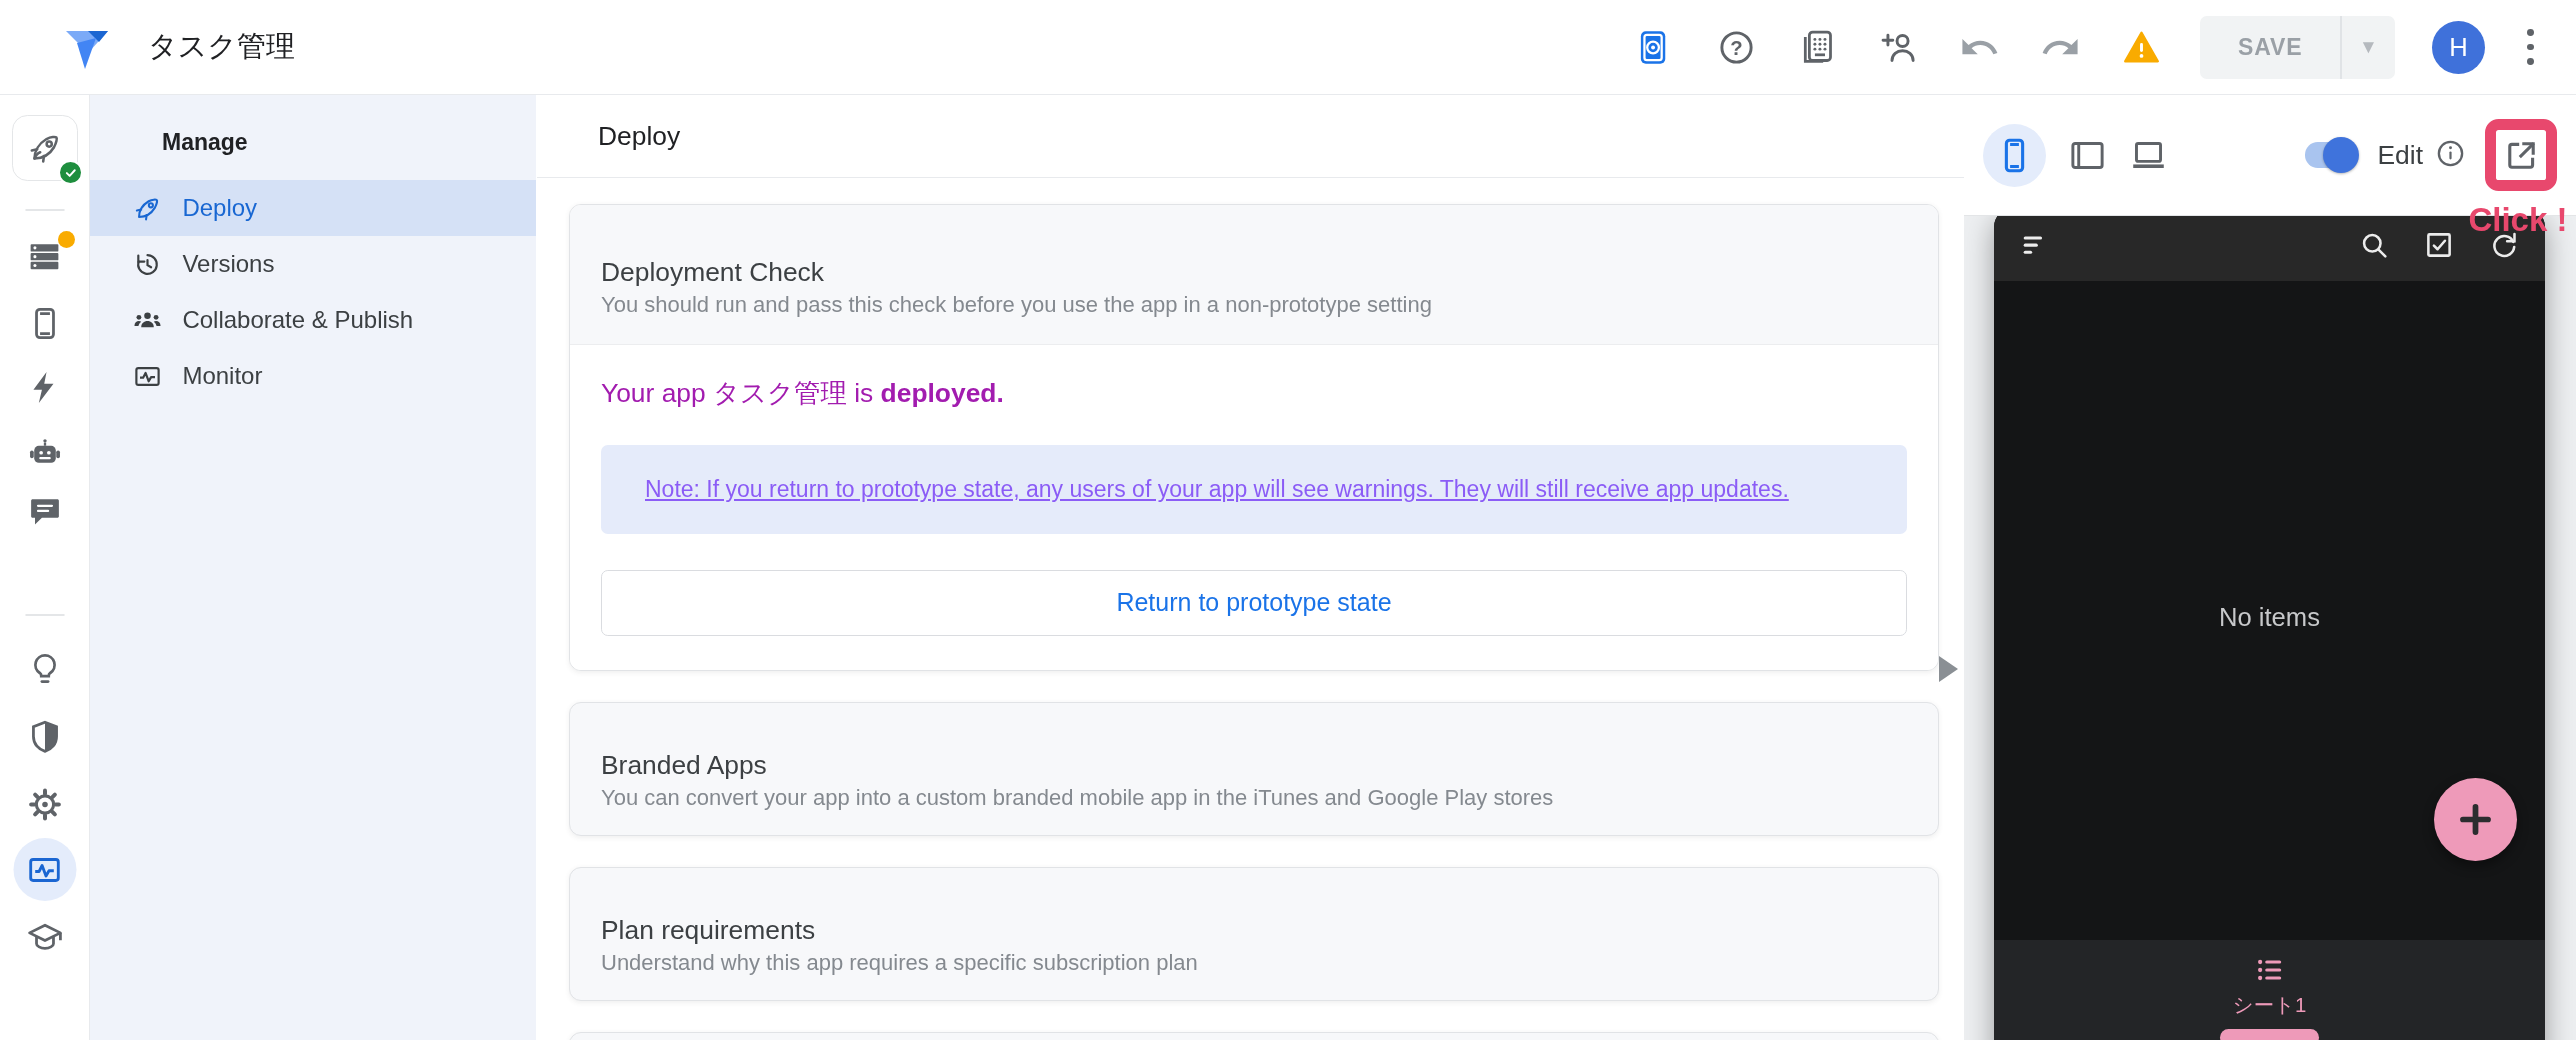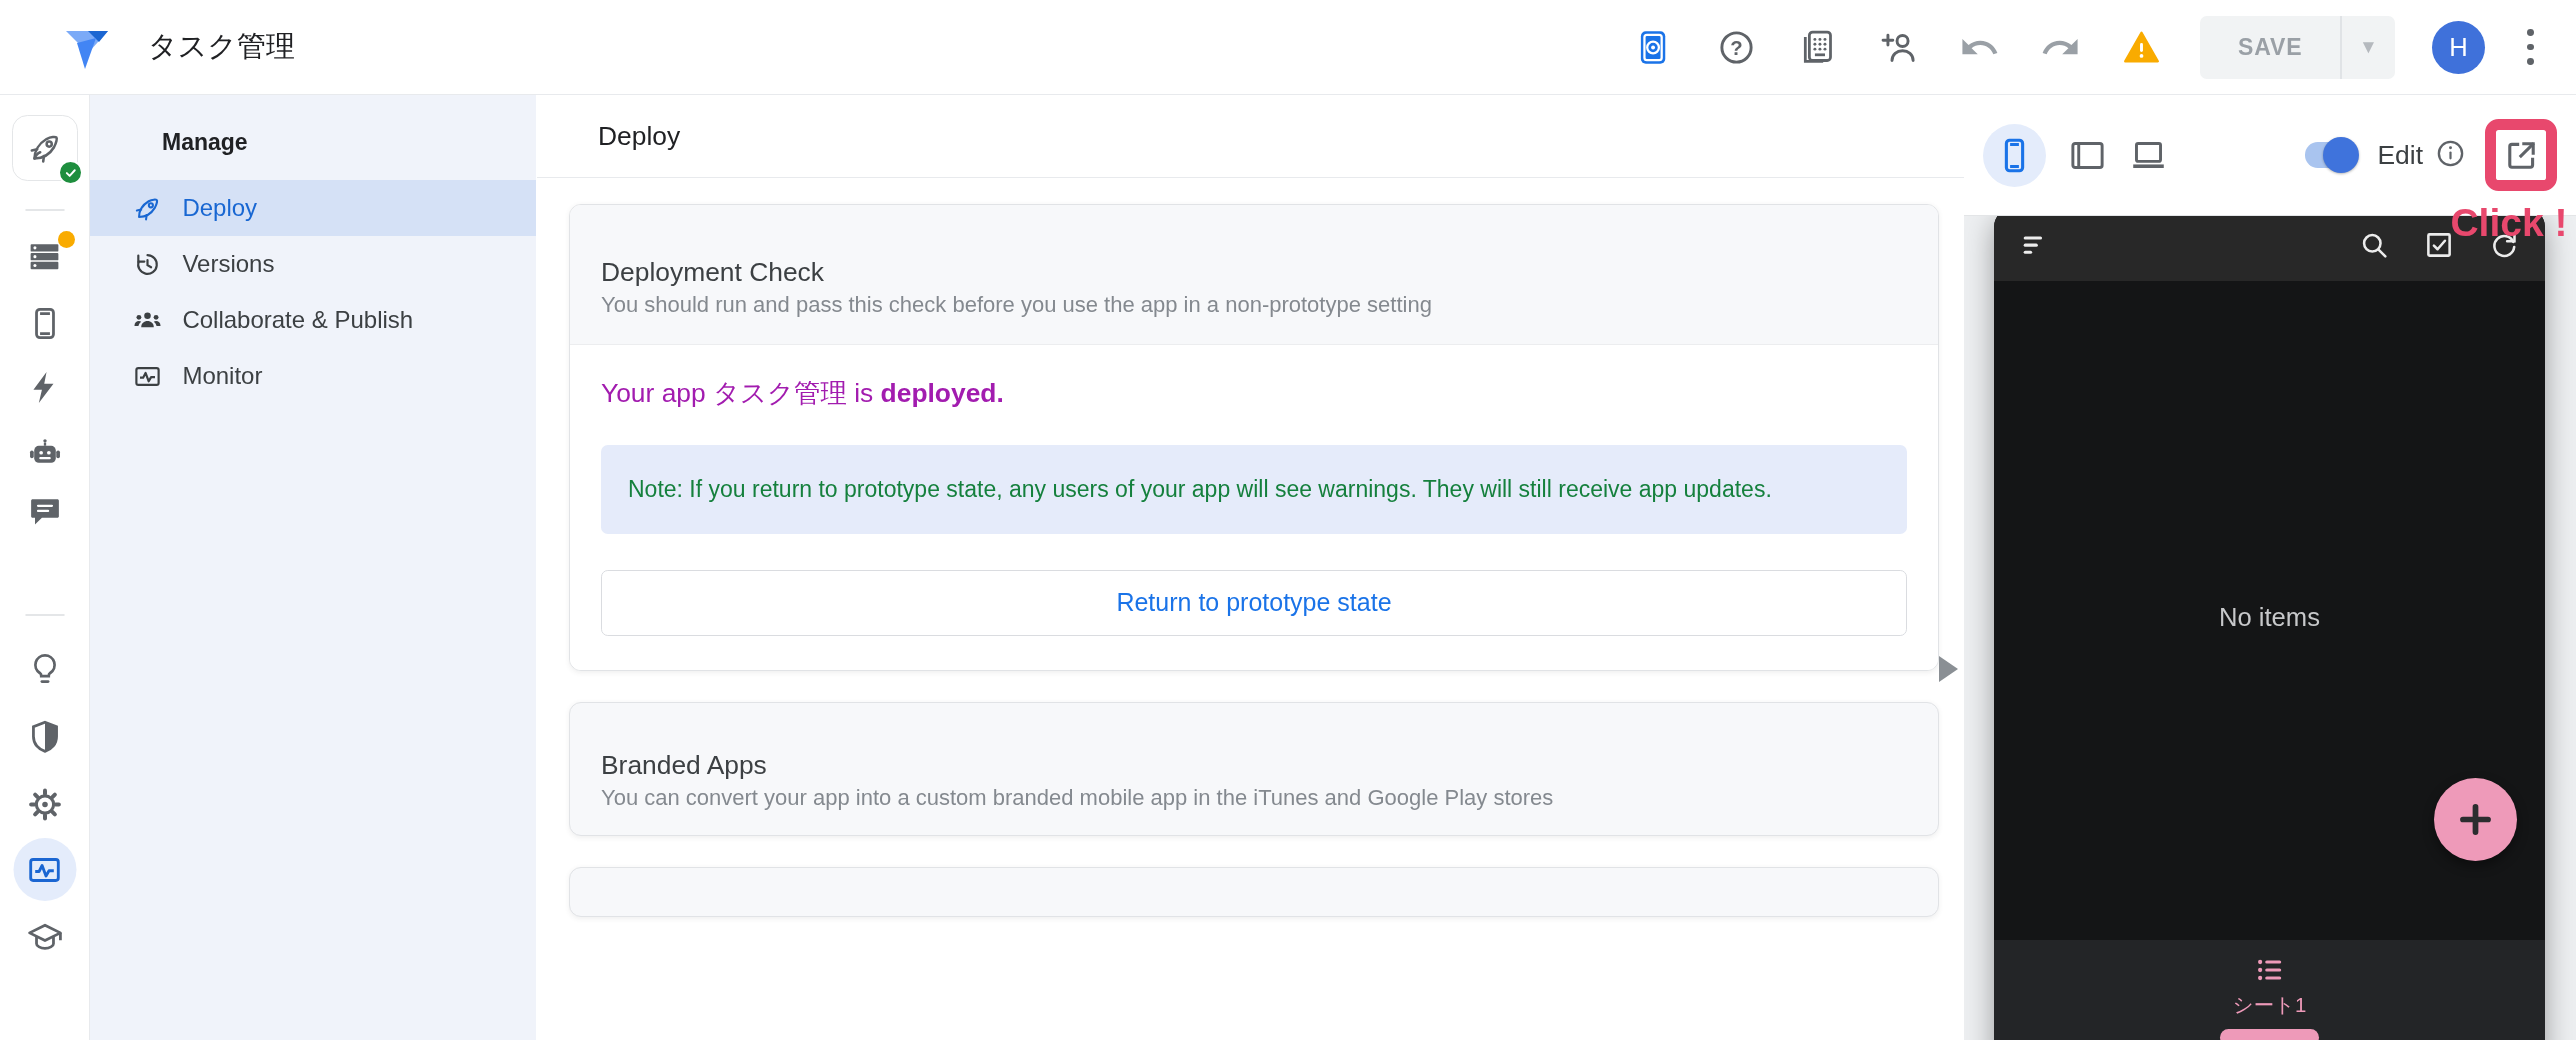--- a/index.html
+++ b/index.html
@@ -60,21 +60,21 @@
   .card { border:1.7px solid #e1e3e6; border-radius:12px; background:#fff; overflow:hidden;
           box-shadow:0 1.7px 5.1px rgba(60,64,67,.08); }
   .card + .card { margin-top:31px; }
   .card-head { background:#f7f8fa; padding:29px 31px 25.6px 31px; }
   .card-title { font-size:26.4px; font-weight:500; color:#3c4043;margin-top:23px; }
   .card-sub { margin-top:4px; font-size:22px; color:#84898f; }
   .card-gray { background:#f7f8fa; }
   .dc-body { padding:31px 31px 34px 31px; background:#fff; border-top:1.7px solid #ecedef; }
   .status-line { font-size:26.4px; color:#a21caf; }
   .status-line b { font-weight:700; }
-  .note-box { margin-top:34px; background:#e5ebfa; border-radius:6.8px; padding:31px 27px; font-size:23px; color:#15803d; }
+  .note-box { margin-top:34px; background:#e5ebfa; border-radius:6.8px; padding:31px 44px; font-size:23px; color:#8b5cf6;text-decoration:underline; }
   .proto-btn { margin-top:36px; height:66px; border:1.7px solid #dadce0; border-radius:6.8px; background:#fff;
                display:flex; align-items:center; justify-content:center;
                font-size:25px; font-weight:500; color:#1a73e8; cursor:pointer; }
   .simple-card { padding:24px 31px; }
   .collapse-arrow { position:absolute; left:1939px; top:656px; width:0; height:0;
                     border-top:13.6px solid transparent; border-bottom:13.6px solid transparent;
                     border-left:19px solid #8a8f94; cursor:pointer; z-index:25; }
 
   
   .preview-panel { position:absolute; left:1964px; top:95px; width:612px; height:946px; background:#edeff1; overflow:hidden; }
@@ -87,21 +87,21 @@
   .spacer { flex:1; }
   .toggle { position:relative; width:49px; height:25.6px; border-radius:12.8px; background:#a9c4ef; cursor:pointer; }
   .toggle .knob { position:absolute; right:-5.1px; top:-5.1px; width:36px; height:36px; border-radius:50%;
                   background:#3f73dc; box-shadow:0 0.9px 2.6px rgba(0,0,0,.3); }
   .edit-label { margin-left:24px; font-size:26.4px; color:#3c4043; }
   .info-ic { margin-left:12px; color:#5f6368; }
   .info-ic svg { width:31px; height:31px; }
   .ext-wrap { margin-left:19px; width:72px; height:72px; border:11px solid #e8486d; border-radius:13.6px;
               background:#fff; display:flex; align-items:center; justify-content:center; cursor:pointer; }
   .ext-wrap svg { width:37px; height:37px; color:#5f6368; }
-  .click-note { position:absolute; right:8.5px; top:106px; font-size:39px; font-weight:800; color:#e8486d; z-index:6; }
+  .click-note { position:absolute; right:8.5px; top:106px; font-size:33px; font-weight:800; color:#e8486d; z-index:6; }
 
   
   .phone { position:absolute; left:30px; top:113px; width:551px; height:852px;
            border-radius:19px 19px 0 0; overflow:hidden; background:#141516;
            box-shadow:0 10.2px 29px rgba(0,0,0,.35); }
   .ph-header { height:73px; background:#282828; display:flex; align-items:center; padding:0 24px; }
   .ph-header svg { width:34px; height:34px; color:#ececec; }
   .ph-right { margin-left:auto; display:flex; align-items:center; gap:31px; }
   .ph-body { position:relative; height:659px; background:#141516; }
   .no-items { position:absolute; left:0; right:0; top:322px; text-align:center; font-size:25.6px; color:#c7c8ca; }
@@ -359,20 +359,24 @@
         <div class="note-box">Note: If you return to prototype state, any users of your app will see warnings. They will still receive app updates.</div>
         <div class="proto-btn">Return to prototype state</div>
       </div>
     </div>
 
     <div class="card card-gray simple-card">
       <div class="card-title">Branded Apps</div>
       <div class="card-sub">You can convert your app into a custom branded mobile app in the iTunes and Google Play stores</div>
     </div>
 
+    <div class="card card-gray simple-card">
+      <div class="card-title">Plan requirements</div>
+      <div class="card-sub">Understand why this app requires a specific subscription plan</div>
+    </div>
 
     <div class="card card-gray simple-card">
       
       
     </div>
   </div>
 </div>
 
 <div class="collapse-arrow"></div>
 

